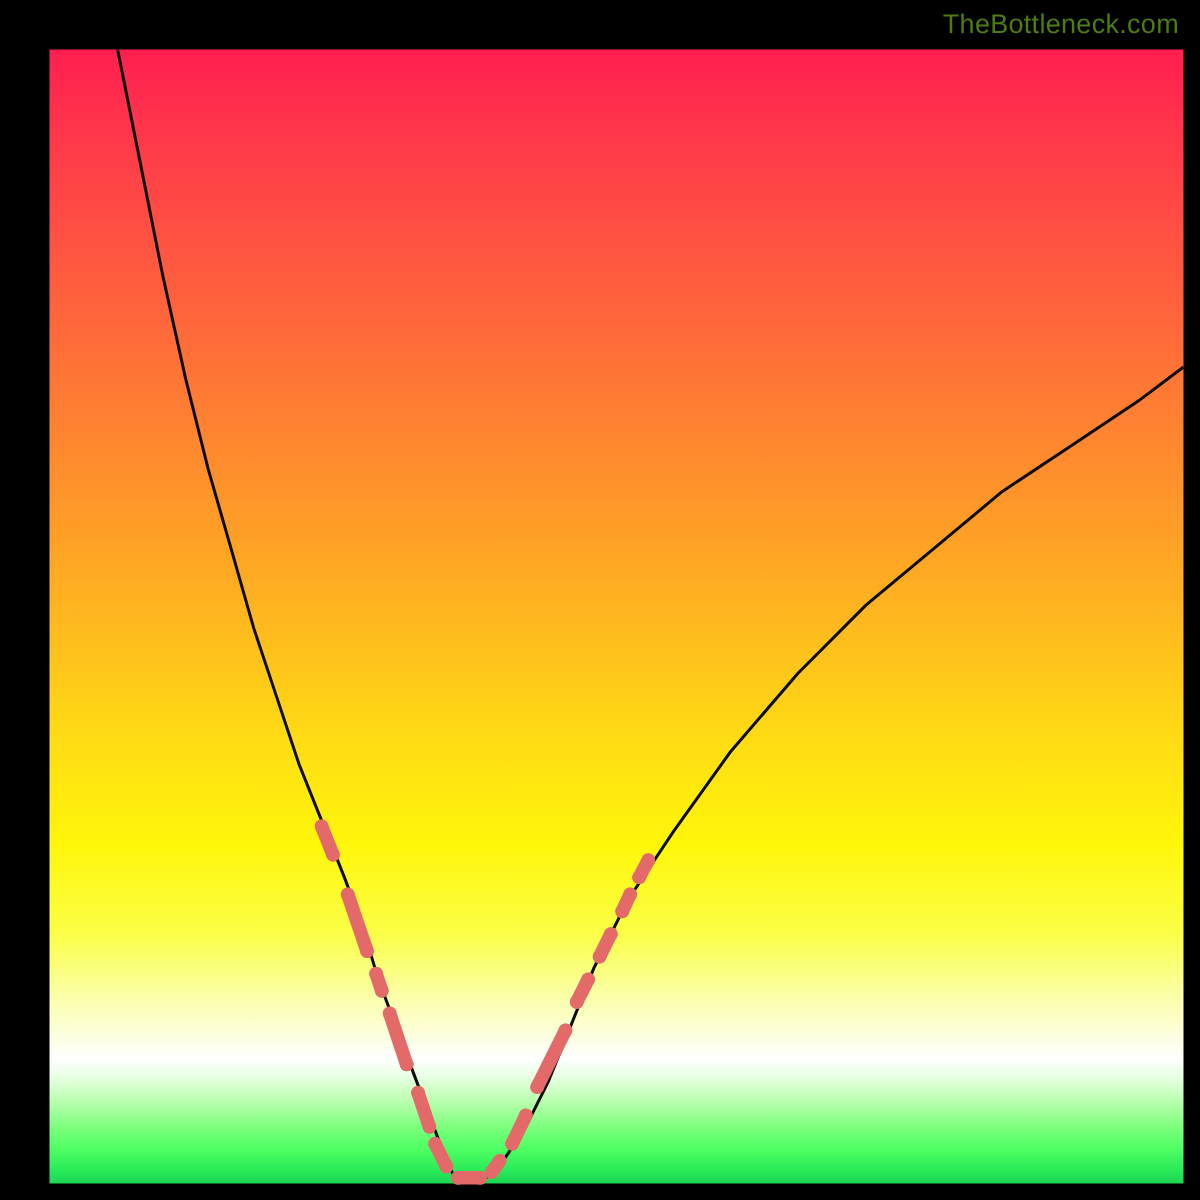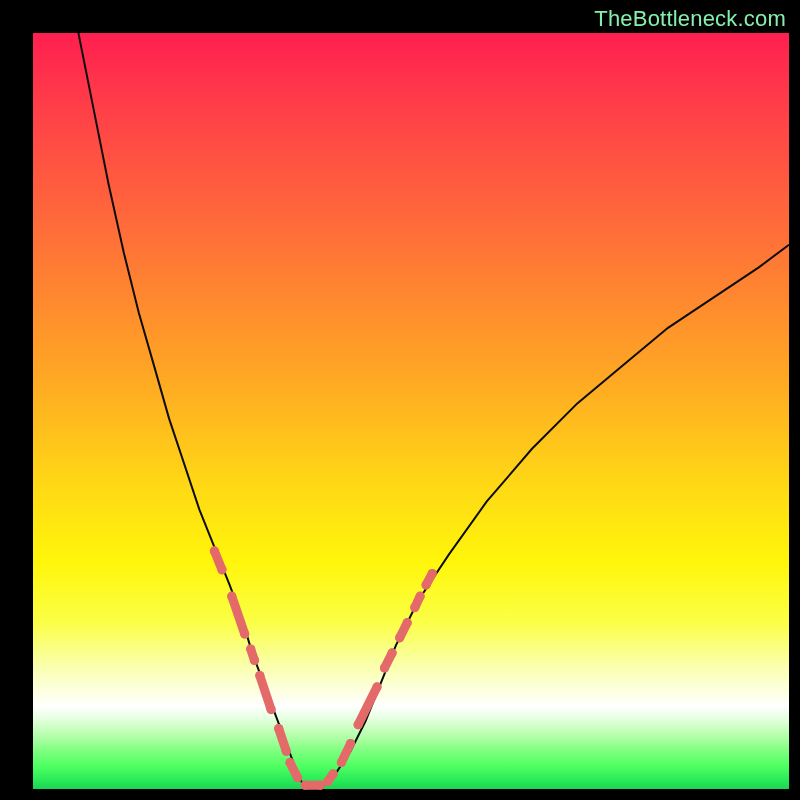--- a/index.html
+++ b/index.html
@@ -44,22 +44,22 @@
       #7dff7e 95%,
       #4eff62 97%,
       #26e857 99%,
       #1dd452 100%
     );
   }
   .watermark {
     position: absolute;
     top: 6px;
     right: 14px;
-    color: #86efac;
-    font-size: 22px;
+    color: #4d7c0f;
+    font-size: 18px;
     font-weight: 400;
     letter-spacing: 0.2px;
     z-index: 5;
   }
   svg.curves {
     position: absolute;
     left: 0;
     top: 0;
     width: 756px;
     height: 756px;

